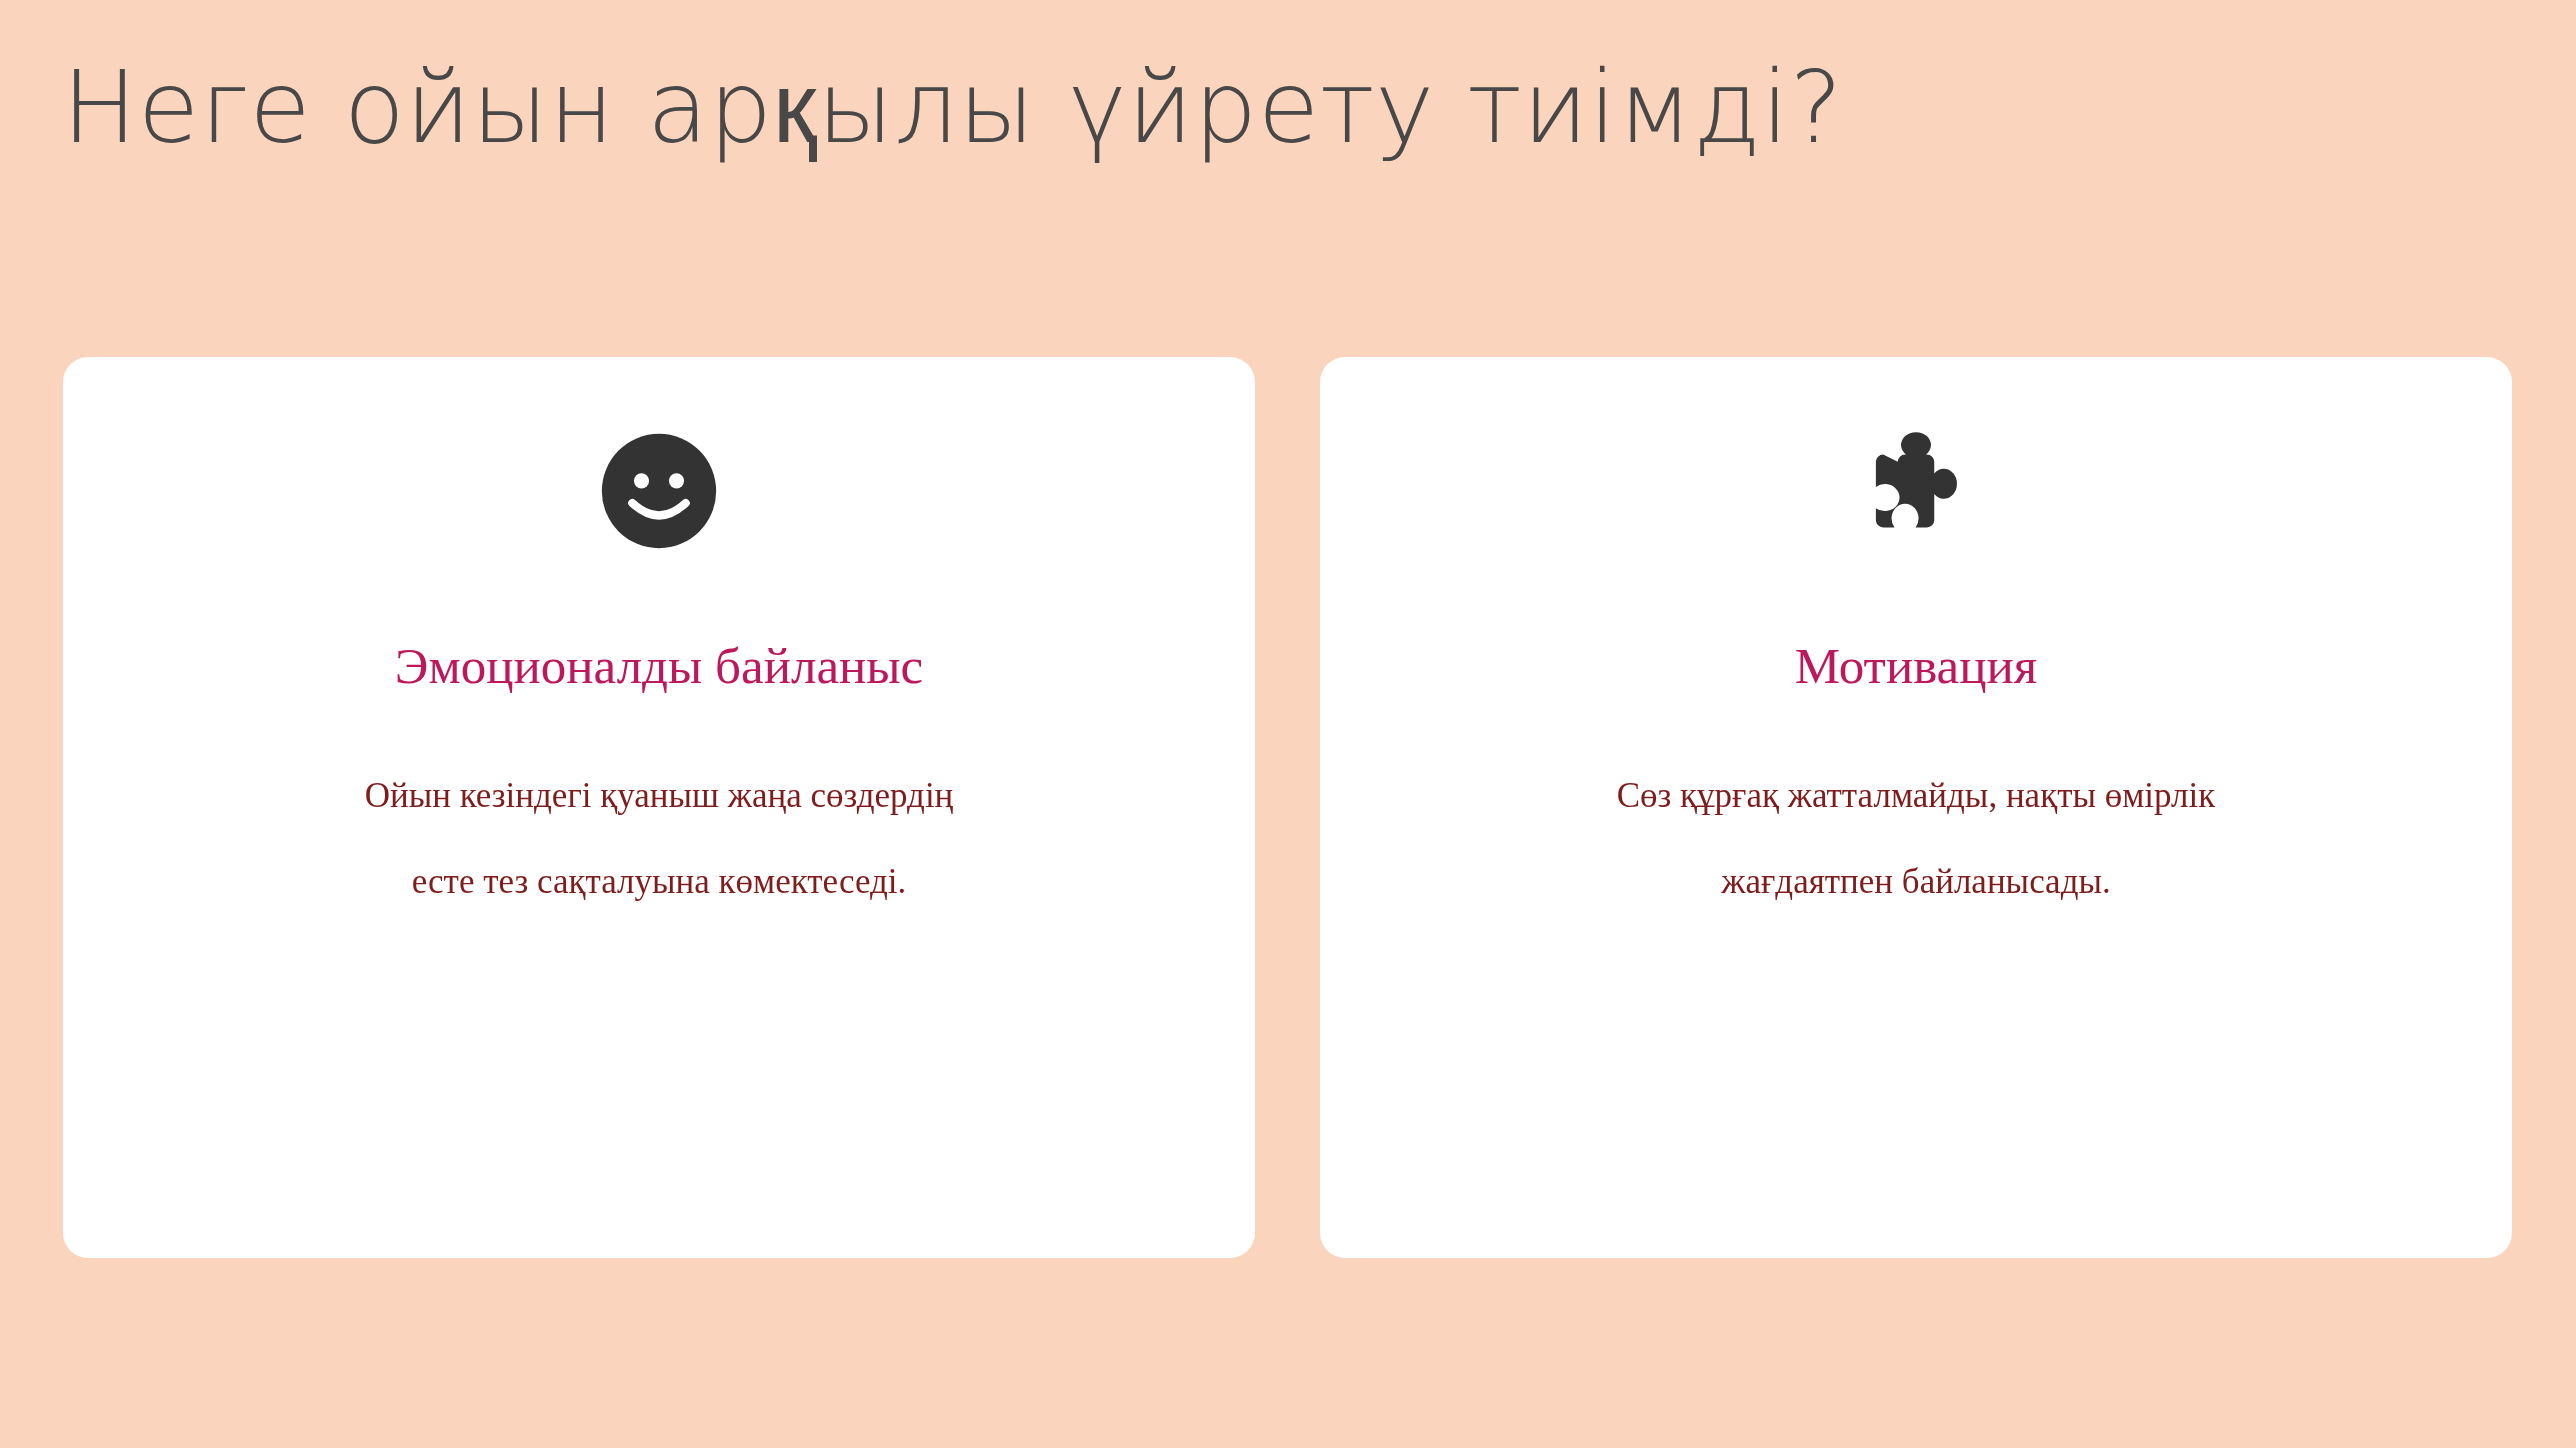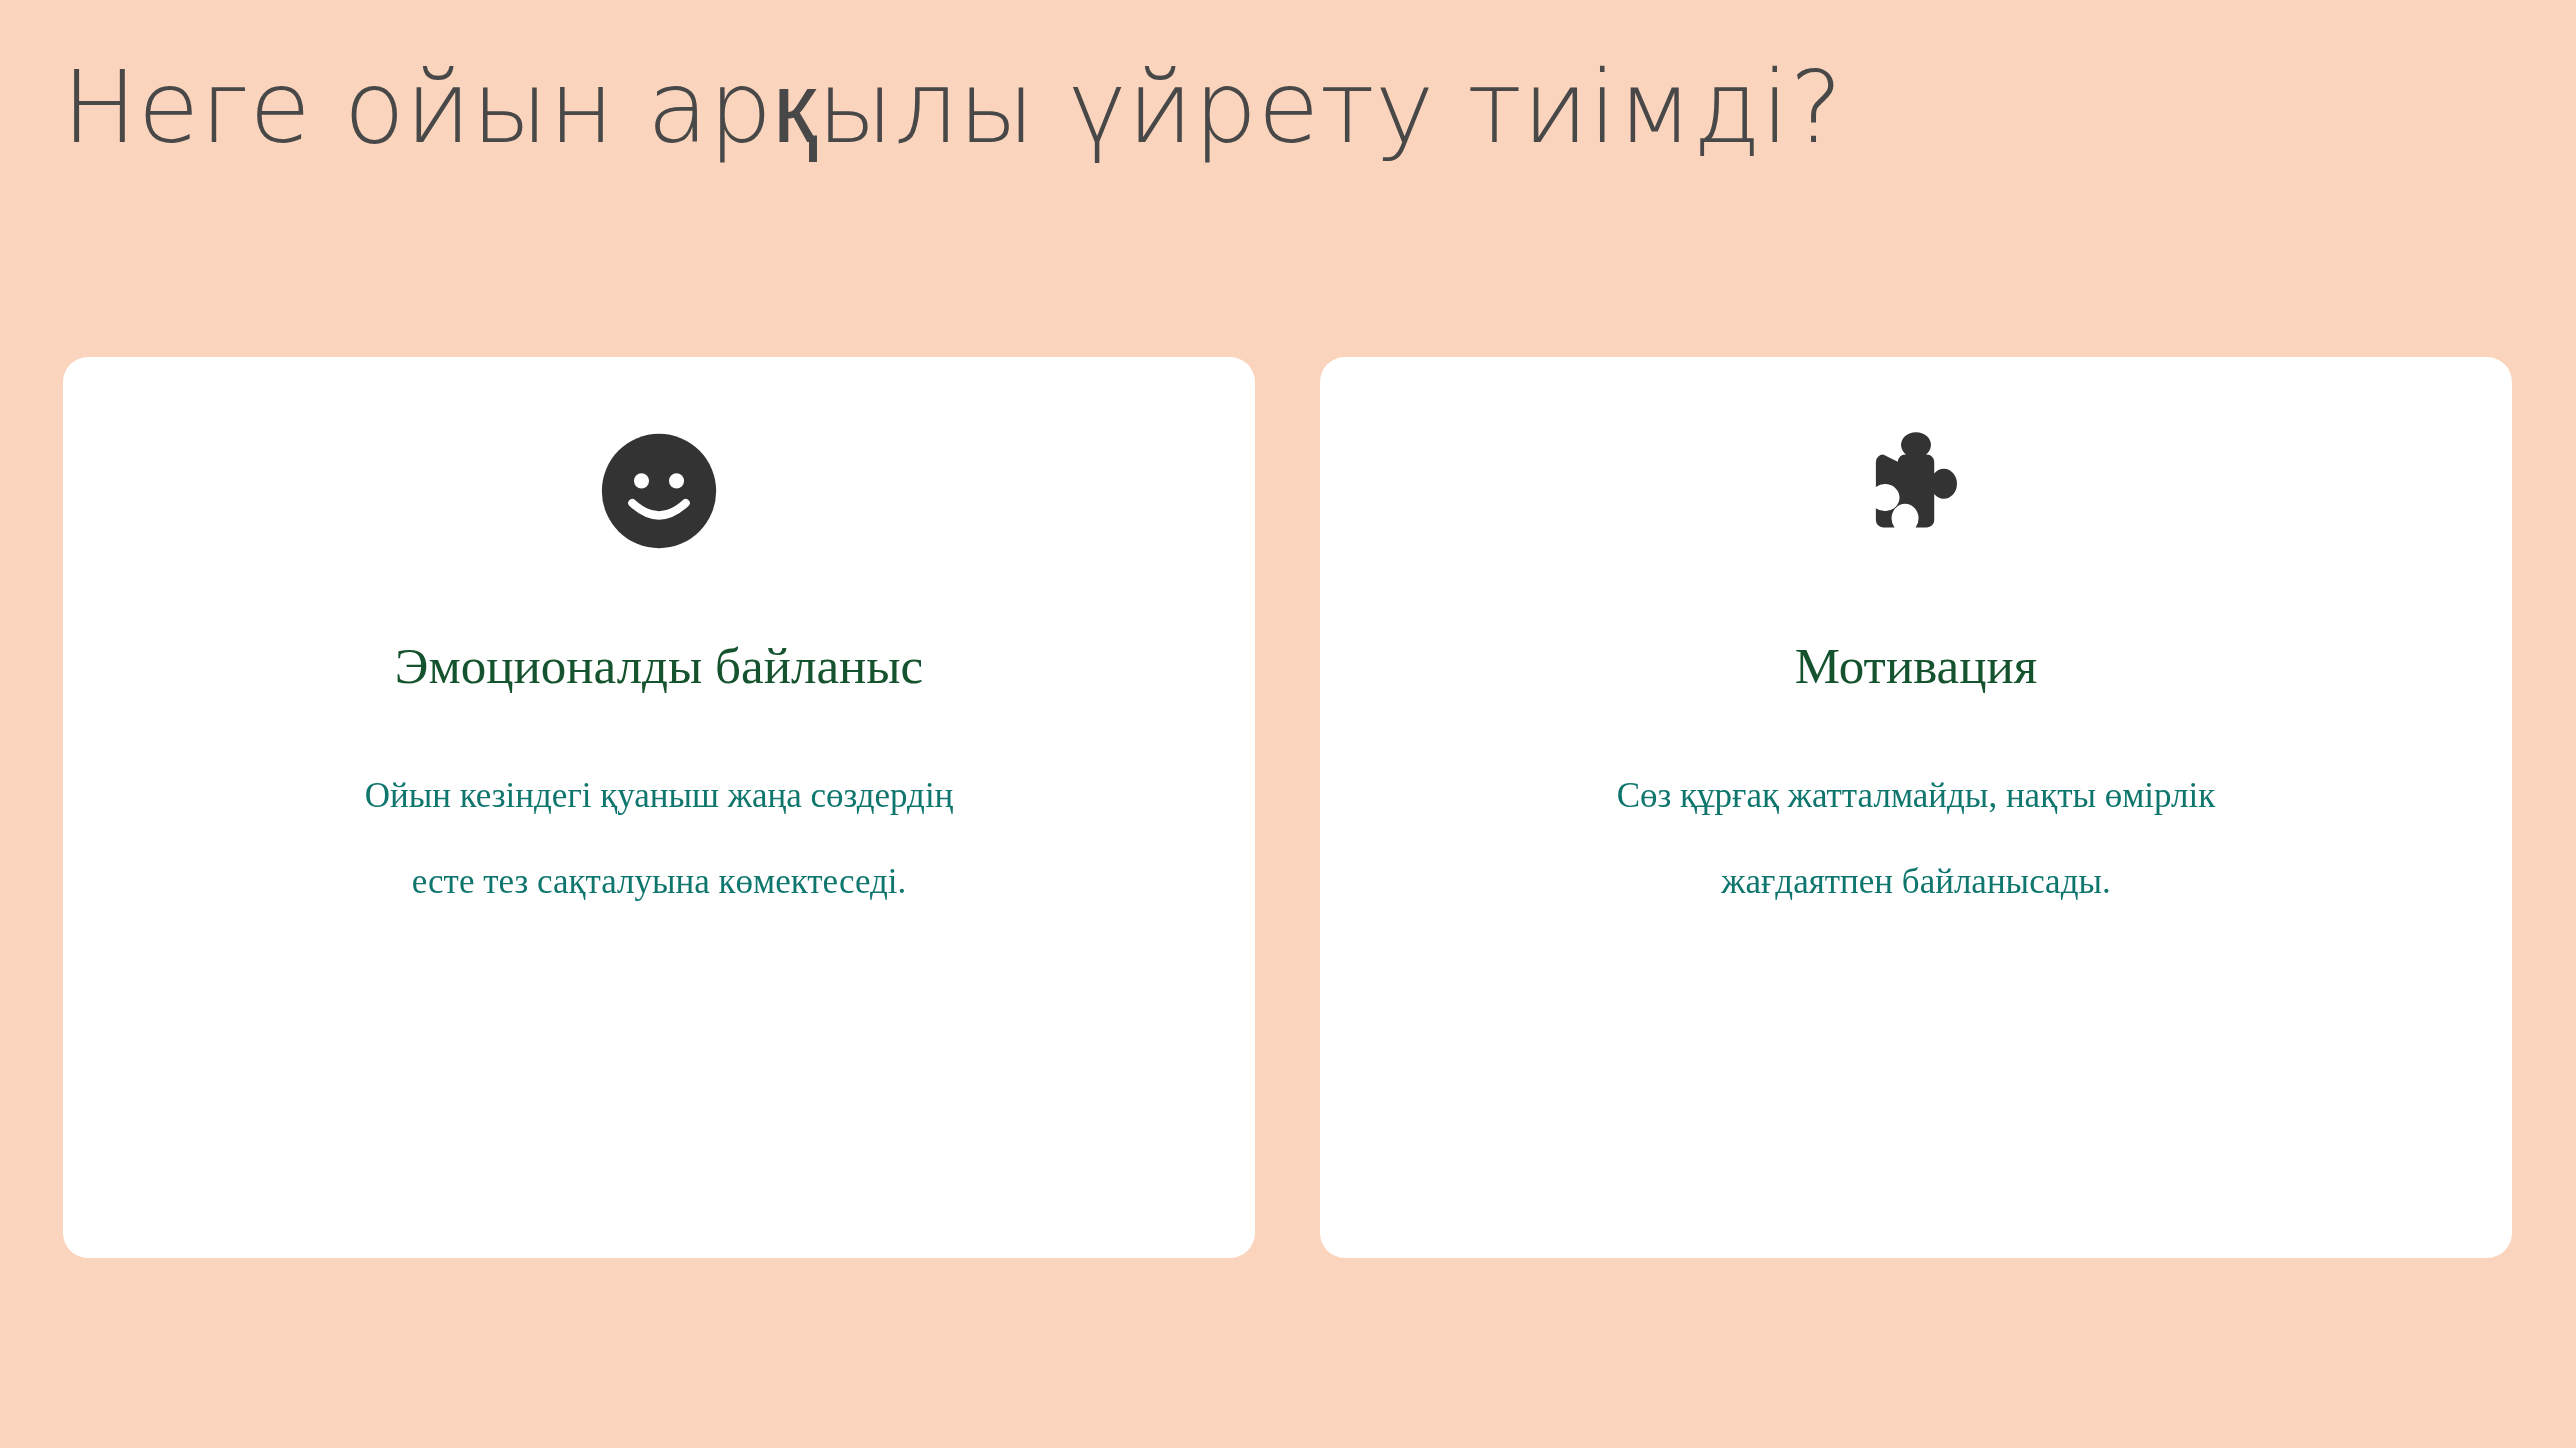--- a/index.html
+++ b/index.html
@@ -72,33 +72,33 @@
   }
   .card-icon svg { display: block; }
 
   
   .card-title {
     margin-top: 79px;
     font-family: "Liberation Serif", "DejaVu Serif", serif;
     font-size: 51px;
     font-weight: 400;
     line-height: 1.30;
-    color: #14532d;
+    color: #be185d;
     text-align: center;
     max-width: 541px;
   }
 
   
   .card-body {
     margin-top: 54px;
     font-family: "Liberation Serif", "DejaVu Serif", serif;
     font-size: 35px;
     font-weight: 400;
     line-height: 2.45;
-    color: #0f766e;
+    color: #7f1d1d;
     text-align: center;
     max-width: 628px;
   }
 </style>
 </head>
 <body>
 
 <div class="slide">
 
   <h1 class="slide-title">Неге ойын арқылы үйрету тиімді?</h1>

